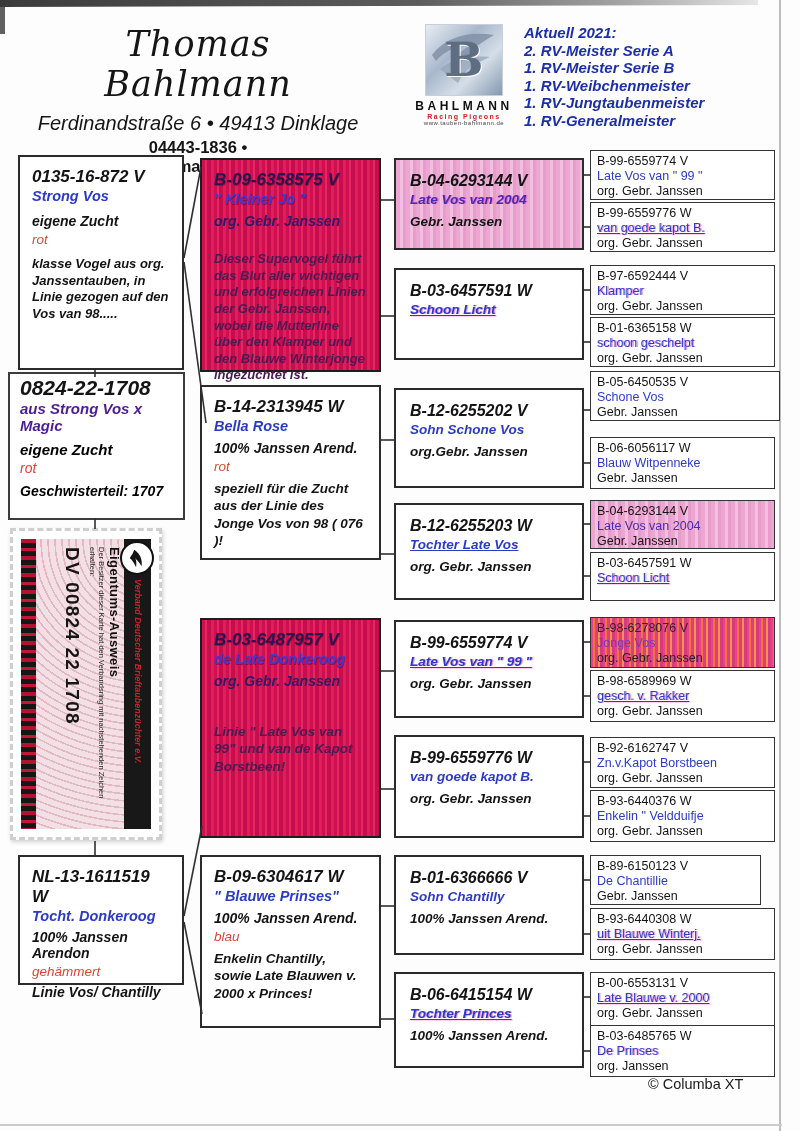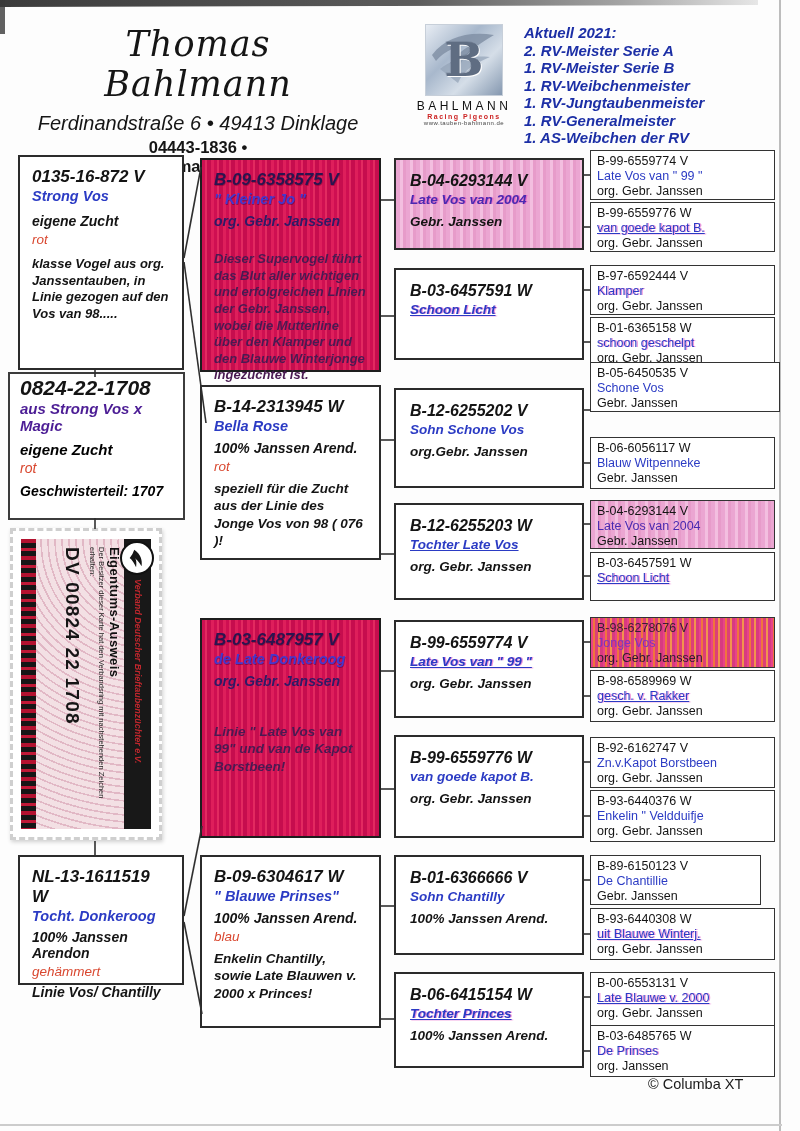--- a/index.html
+++ b/index.html
@@ -18,21 +18,21 @@
   .hdr-addr{font-style:italic;font-size:20px;margin-top:8px;}
   .hdr-contact{font-weight:bold;font-size:16.5px;margin-top:3px;}
 
   
   .logo{position:absolute;left:414px;top:24px;width:100px;text-align:center;}
   .logo-img{width:76px;height:70px;margin:0 auto;position:relative;border:1px solid #c7cfd9;
     background:linear-gradient(135deg,#e8edf4 0%,#a8b8cc 38%,#d5dee8 66%,#8598b0 100%);}
   .logo-b{position:absolute;left:0;top:0;width:100%;height:100%;display:flex;align-items:center;justify-content:center;
     font-family:"DejaVu Serif",serif;font-weight:bold;font-size:46px;color:#5f6d82;
     text-shadow:1px 1px 0 #fff,-1px -1px 0 #44506333;}
-  .logo-name{font-size:12px;font-weight:normal;letter-spacing:3.5px;color:#101010;margin-top:3px;}
+  .logo-name{font-size:12px;font-weight:bold;letter-spacing:3.5px;color:#101010;margin-top:3px;}
   .logo-sub{font-size:7px;font-weight:bold;letter-spacing:1.5px;color:#cc2222;}
   .logo-url{font-size:6px;letter-spacing:.5px;color:#444;}
 
   
   .achv{position:absolute;left:524px;top:24px;width:260px;color:#1c2fa6;
     font-weight:bold;font-style:italic;font-size:15px;line-height:17.5px;}
 
   
   .box{position:absolute;background:#fff;border:2px solid #2b2b2b;box-sizing:border-box;
        padding:10px 12px 6px 12px;font-style:italic;font-weight:bold;color:#141414;}
@@ -127,21 +127,20 @@
     <div class="logo-url">www.tauben-bahlmann.de</div>
   </div>
 
   <div class="achv">
     <div>Aktuell 2021:</div>
     <div>2. RV-Meister Serie A</div>
     <div>1. RV-Meister Serie B</div>
     <div>1. RV-Weibchenmeister</div>
     <div>1. RV-Jungtaubenmeister</div>
     <div>1. RV-Generalmeister</div>
-    <div>1. AS-Weibchen der RV</div>
   </div>
 
   <div class="box" style="left:18px;top:155px;width:166px;height:215px;">
     <div class="ring">0135-16-872 V</div>
     <div class="pname">Strong Vos</div>
     <div class="meta">eigene Zucht</div>
     <div class="colr">rot</div>
     <div class="note">klasse Vogel aus org. Janssentauben, in Linie gezogen auf den Vos van 98.....</div>
   </div>
 
@@ -264,21 +263,21 @@
   <div class="box g4" style="left:590px;top:265px;width:185px;height:50px;">
     <div class="ring">B-97-6592444 V</div>
     <div class="pname misreg">Klamper</div>
     <div class="meta">org. Gebr. Janssen</div>
   </div>
   <div class="box g4" style="left:590px;top:317px;width:185px;height:50px;">
     <div class="ring">B-01-6365158 W</div>
     <div class="pname misreg">schoon geschelpt</div>
     <div class="meta">org. Gebr. Janssen</div>
   </div>
-  <div class="box g4" style="left:590px;top:362px;width:190px;height:50px;">
+  <div class="box g4" style="left:590px;top:371px;width:190px;height:50px;">
     <div class="ring">B-05-6450535 V</div>
     <div class="pname">Schone Vos</div>
     <div class="meta">Gebr. Janssen</div>
   </div>
   <div class="box g4" style="left:590px;top:437px;width:185px;height:52px;">
     <div class="ring">B-06-6056117 W</div>
     <div class="pname">Blauw Witpenneke</div>
     <div class="meta">Gebr. Janssen</div>
   </div>
   <div class="box g4 pink" style="left:590px;top:500px;width:185px;height:49px;">

